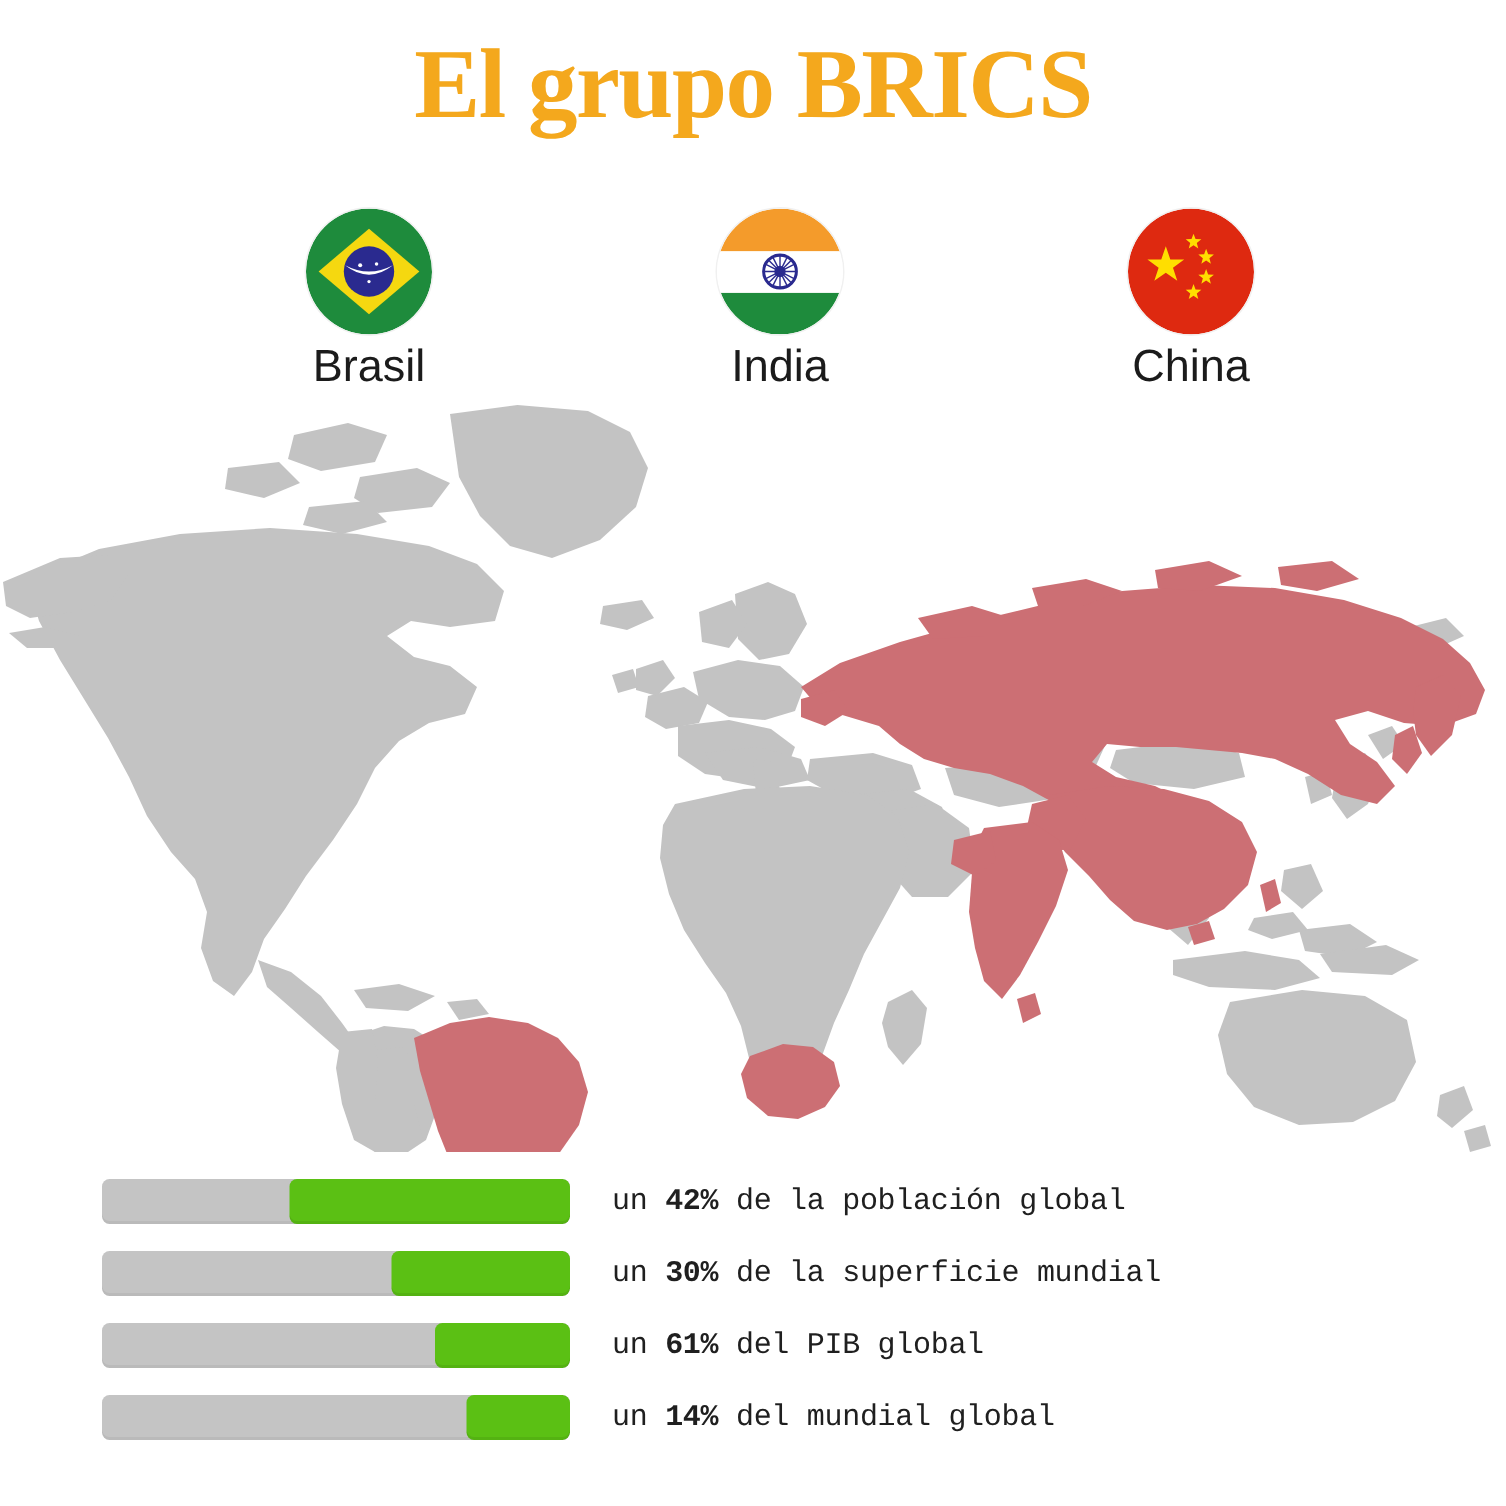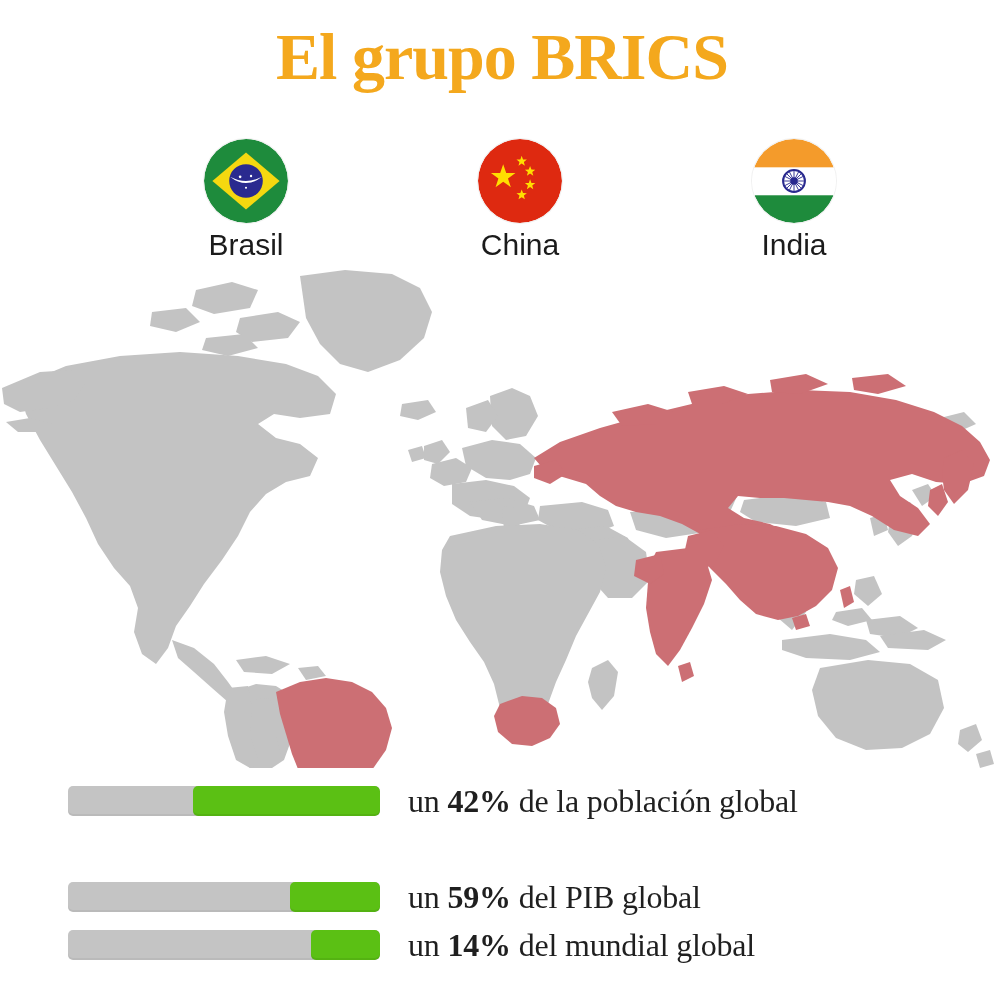--- a/index.html
+++ b/index.html
@@ -47,22 +47,22 @@
   .bar-track{
     position:relative;margin-left:68px;width:312px;height:30px;border-radius:5px;
     background:#C4C4C4;overflow:hidden;
     box-shadow:inset 0 -2px 0 rgba(0,0,0,.05);
   }
   .bar-fill{
     position:absolute;right:0;top:0;height:100%;border-radius:5px;
     background:#5BC014;box-shadow:inset 0 -2px 0 rgba(0,0,0,.07);
   }
   .bar-text{
-    margin-left:28px;font-size:32px;color:#1f1f1f;white-space:nowrap;
-    font-family:Liberation Serif, serif;letter-spacing:-.2px;
+    margin-left:28px;font-size:20px;color:#1f1f1f;white-space:nowrap;
+    font-family:Liberation Mono, monospace;letter-spacing:-.2px;
   }
   .bar-text b{font-weight:bold;}
 </style>
 </head>
 <body>
 
 <div id="canvas">
 
   <div class="title">El grupo BRICS</div>
 
@@ -76,36 +76,20 @@
           <circle cx="50" cy="50" r="20" fill="#2A2A8F"></circle>
           <path d="M31 45 Q50 60 69 45 Q50 55 31 45 Z" fill="#ffffff"></path>
           <circle cx="43" cy="45" r="1.6" fill="#fff"></circle>
           <circle cx="56" cy="44" r="1.4" fill="#fff"></circle>
           <circle cx="50" cy="58" r="1.3" fill="#fff"></circle>
         </svg>
       </div>
       <div class="flag-label">Brasil</div>
     </div>
 
-
-    <div class="flag-item">
-      <div class="flag-circle">
-        <svg viewBox="0 0 100 100">
-          <circle cx="50" cy="50" r="50" fill="#DE2910"></circle>
-          <g fill="#FFDE00">
-            <polygon points="30,30 33.6,40.4 44.6,40.4 35.7,47 39.1,57.4 30,51 20.9,57.4 24.3,47 15.4,40.4 26.4,40.4"></polygon>
-            <polygon points="52,20 53.6,24.3 58.2,24.5 54.6,27.4 55.8,31.8 52,29.2 48.2,31.8 49.4,27.4 45.8,24.5 50.4,24.3"></polygon>
-            <polygon points="62,32 63.6,36.3 68.2,36.5 64.6,39.4 65.8,43.8 62,41.2 58.2,43.8 59.4,39.4 55.8,36.5 60.4,36.3"></polygon>
-            <polygon points="62,48 63.6,52.3 68.2,52.5 64.6,55.4 65.8,59.8 62,57.2 58.2,59.8 59.4,55.4 55.8,52.5 60.4,52.3"></polygon>
-            <polygon points="52,60 53.6,64.3 58.2,64.5 54.6,67.4 55.8,71.8 52,69.2 48.2,71.8 49.4,67.4 45.8,64.5 50.4,64.3"></polygon>
-          </g>
-        </svg>
-      </div>
-      <div class="flag-label">China</div>
-    </div>
 
     <div class="flag-item">
       <div class="flag-circle">
         <svg viewBox="0 0 100 100">
           <defs>
               <clipPath id="cI">
                 <circle cx="50" cy="50" r="50"></circle>
               </clipPath>
             </defs>
           <g clip-path="url(#cI)">
@@ -123,20 +107,36 @@
               <line x1="56" y1="38" x2="44" y2="62"></line>
               <line x1="38" y1="44" x2="62" y2="56"></line>
               <line x1="38" y1="56" x2="62" y2="44"></line>
             </g>
           </g>
         </svg>
       </div>
       <div class="flag-label">India</div>
     </div>
 
+    <div class="flag-item">
+      <div class="flag-circle">
+        <svg viewBox="0 0 100 100">
+          <circle cx="50" cy="50" r="50" fill="#DE2910"></circle>
+          <g fill="#FFDE00">
+            <polygon points="30,30 33.6,40.4 44.6,40.4 35.7,47 39.1,57.4 30,51 20.9,57.4 24.3,47 15.4,40.4 26.4,40.4"></polygon>
+            <polygon points="52,20 53.6,24.3 58.2,24.5 54.6,27.4 55.8,31.8 52,29.2 48.2,31.8 49.4,27.4 45.8,24.5 50.4,24.3"></polygon>
+            <polygon points="62,32 63.6,36.3 68.2,36.5 64.6,39.4 65.8,43.8 62,41.2 58.2,43.8 59.4,39.4 55.8,36.5 60.4,36.3"></polygon>
+            <polygon points="62,48 63.6,52.3 68.2,52.5 64.6,55.4 65.8,59.8 62,57.2 58.2,59.8 59.4,55.4 55.8,52.5 60.4,52.3"></polygon>
+            <polygon points="52,60 53.6,64.3 58.2,64.5 54.6,67.4 55.8,71.8 52,69.2 48.2,71.8 49.4,67.4 45.8,64.5 50.4,64.3"></polygon>
+          </g>
+        </svg>
+      </div>
+      <div class="flag-label">China</div>
+    </div>
+
 
   </div>
 
   <div class="map-wrap">
     <svg viewBox="0 0 1004 500" preserveAspectRatio="xMidYMid meet">
       <rect x="0" y="0" width="1004" height="500" fill="#ffffff"></rect>
 
       <g fill="#C3C3C3">
 
         <path d="M300 8 L345 2 L392 6 L420 20 L432 44 L424 70 L400 92 L368 104 L340 96 L320 76 L306 50 Z"></path>
@@ -273,28 +273,38 @@
       <div class="bar-track">
         <div class="bar-fill" style="width:60%"></div>
       </div>
       <div class="bar-text">
         <span>un</span>
         <b>42%</b>
         <span>de la población global</span>
       </div>
     </div>
 
+    <div class="bar-row" style="top:48px">
+      <div class="bar-track">
+        <div class="bar-fill" style="width:38%"></div>
+      </div>
+      <div class="bar-text">
+        <span>un</span>
+        <b>30%</b>
+        <span>de la superficie mundial</span>
+      </div>
+    </div>
 
     <div class="bar-row" style="top:96px">
       <div class="bar-track">
         <div class="bar-fill" style="width:29%"></div>
       </div>
       <div class="bar-text">
         <span>un</span>
-        <b>59%</b>
+        <b>61%</b>
         <span>del PIB global</span>
       </div>
     </div>
 
     <div class="bar-row" style="top:144px">
       <div class="bar-track">
         <div class="bar-fill" style="width:22%"></div>
       </div>
       <div class="bar-text">
         <span>un</span>

